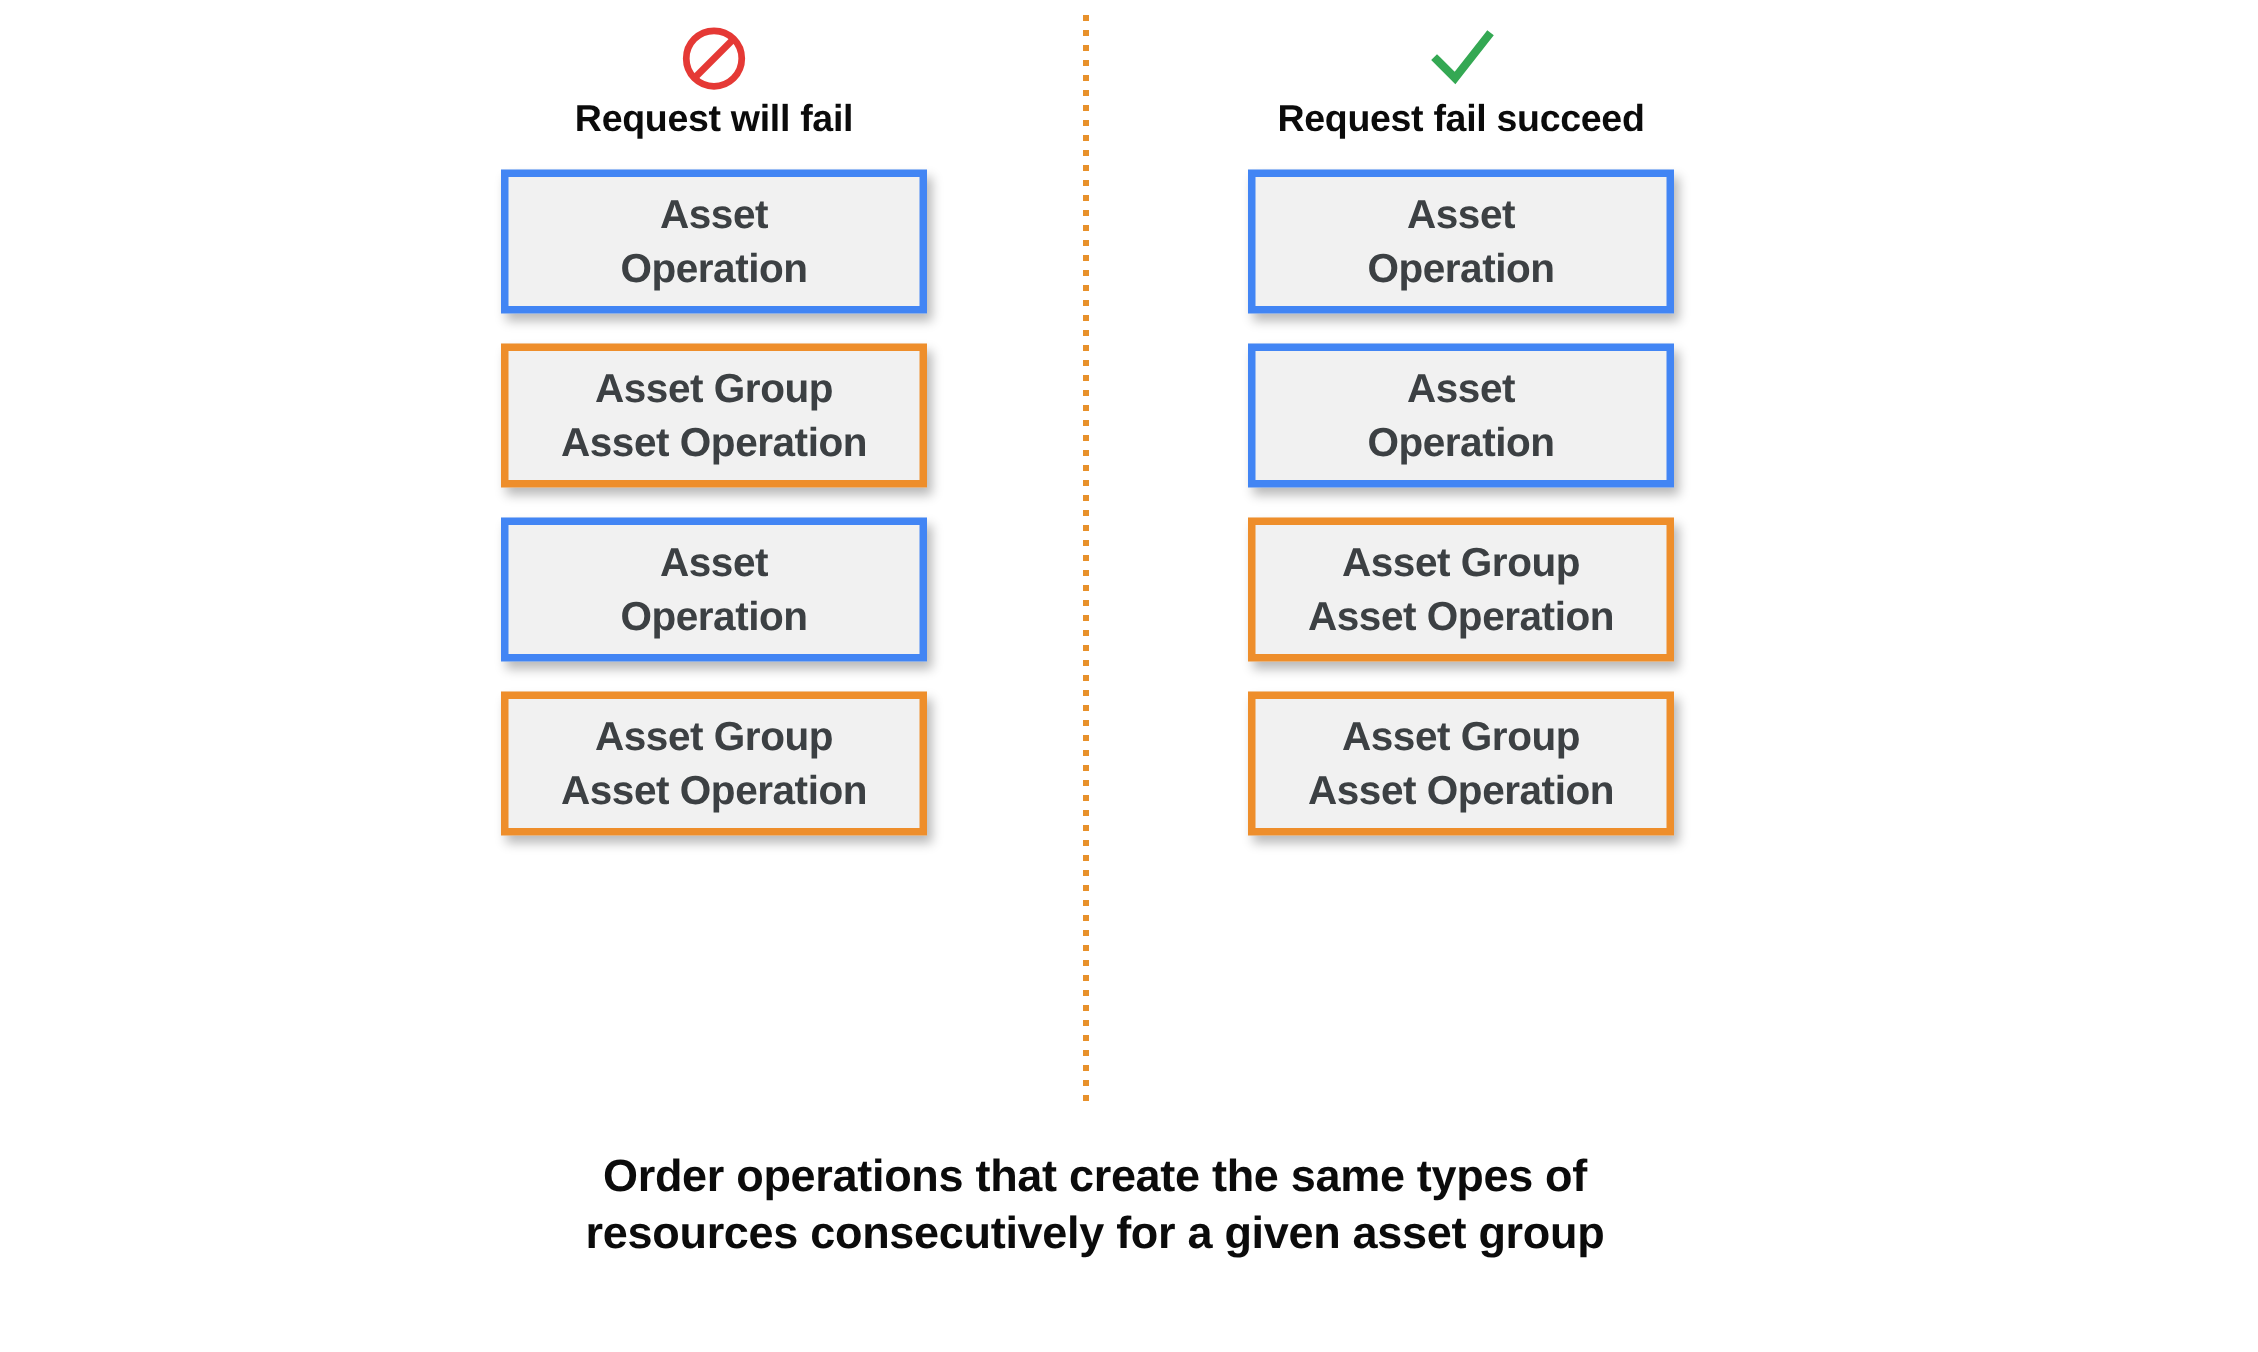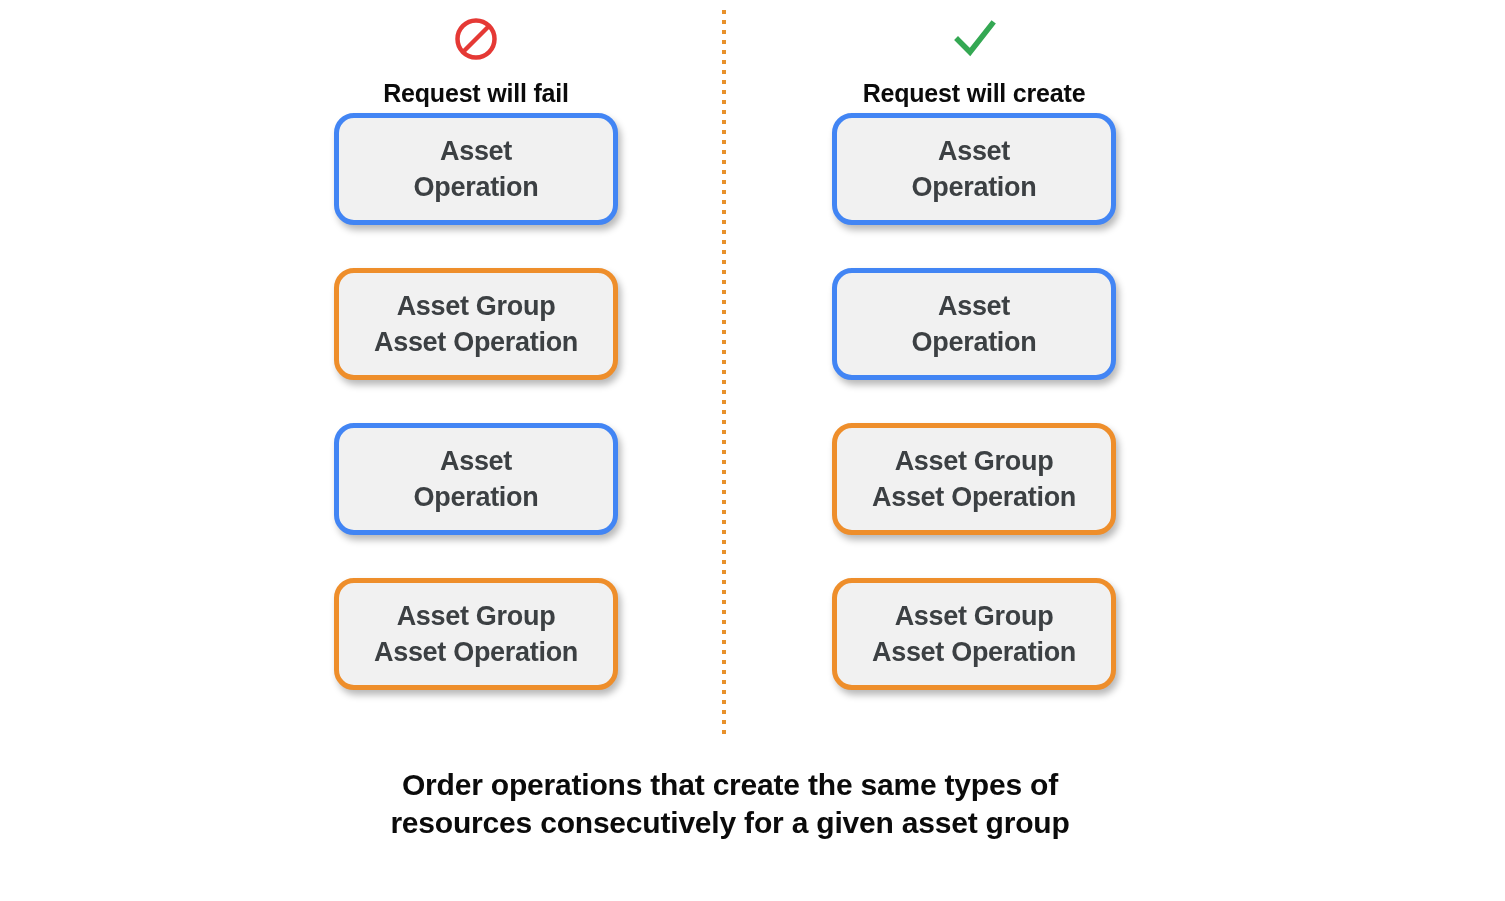--- a/index.html
+++ b/index.html
@@ -51,43 +51,43 @@
 
   .status-icon {
     display: block;
     margin: 0 auto;
     height: 52px;
     width: 60px;
   }
 
   .col-title {
     display: block;
-    margin-top: 16px;
+    margin-top: 2px;
     font-size: 25px;
     font-weight: bold;
     color: #0b0b0b;
     letter-spacing: -0.2px;
     line-height: 30px;
   }
 
   
   .boxes {
     position: absolute;
     top: 113px;
     left: 38px;
     width: 284px;
   }
 
   .op-box {
     box-sizing: border-box;
     width: 284px;
-    height: 112px;
-    margin-bottom: 43px;
+    height: 96px;
+    margin-bottom: 20px;
     background: #f1f1f1;
-    border-radius: 20px;
+    border-radius: 0;
     border: 5px solid #4285f4;
     box-shadow: 3px 5px 7px rgba(0,0,0,0.28);
     display: flex;
     align-items: center;
     justify-content: center;
     text-align: center;
   }
   .op-box.orange { border-color: #ee8e2b; }
 
   .op-label {
@@ -148,21 +148,21 @@
 Asset Operation</span>
       </div>
     </div>
   </div>
 
   <div class="column succeed">
     <div class="col-header">
       <svg class="status-icon" viewBox="0 0 60 52" xmlns="http://www.w3.org/2000/svg">
         <polyline points="14,30 26,42 48,14" fill="none" stroke="#34A853" stroke-width="5.5" stroke-linecap="square" stroke-linejoin="miter"></polyline>
       </svg>
-      <span class="col-title">Request will create</span>
+      <span class="col-title">Request fail succeed</span>
     </div>
 
     <div class="boxes">
       <div class="op-box">
         <span class="op-label">Asset
 Operation</span>
       </div>
       <div class="op-box">
         <span class="op-label">Asset
 Operation</span>

